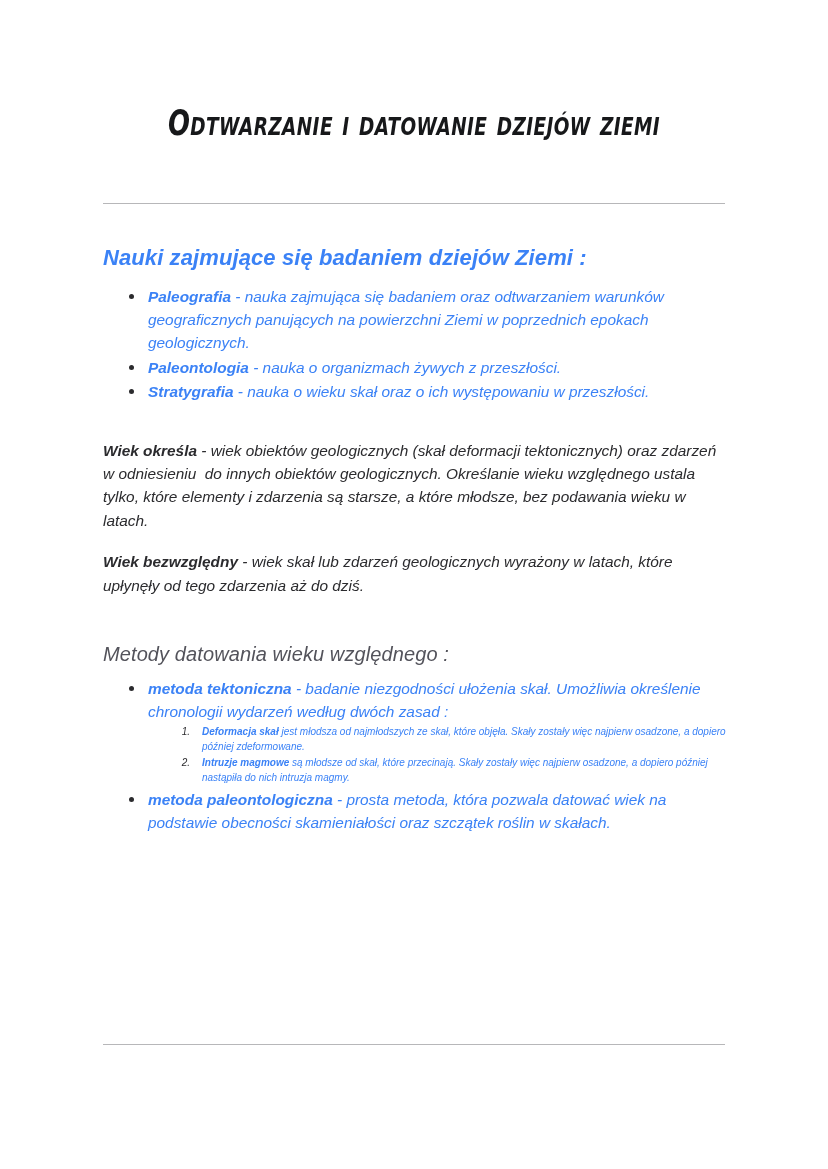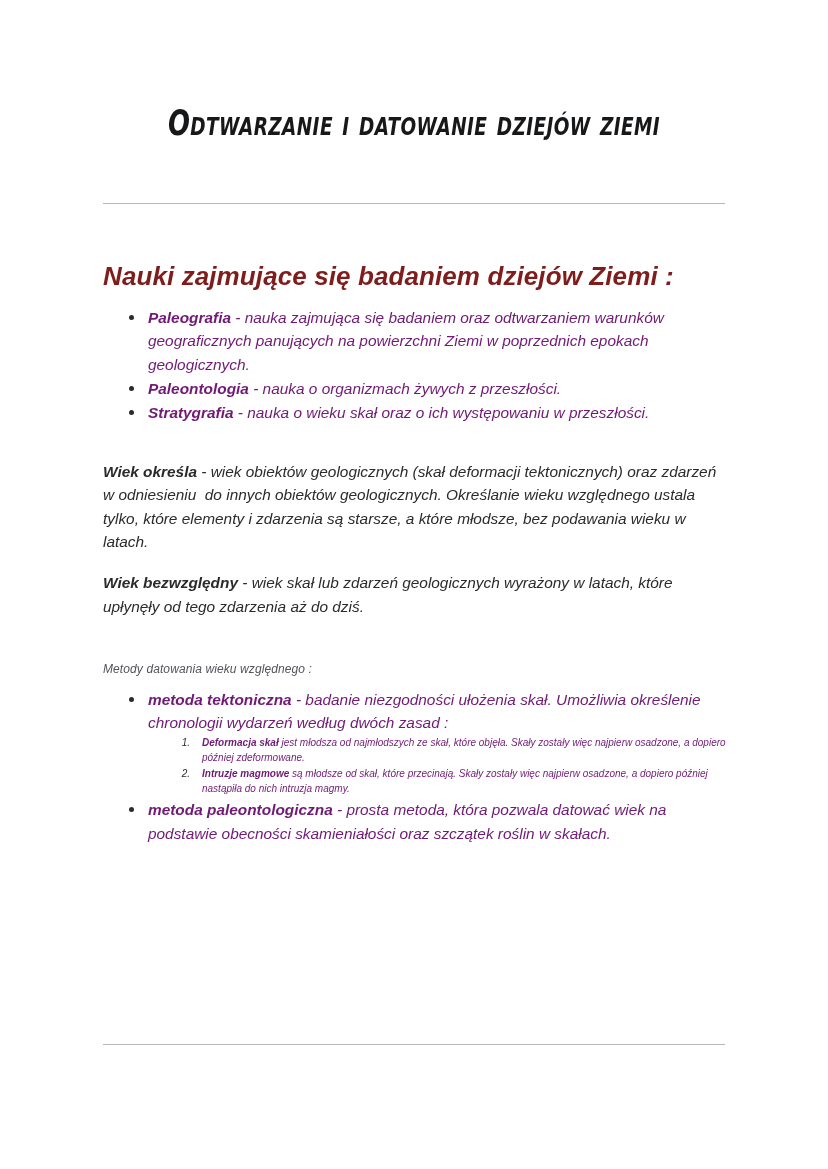--- a/index.html
+++ b/index.html
@@ -64,31 +64,31 @@
 
   
   .content {
     position: absolute;
     left: 103px;
     top: 244px;
     width: 625px;
   }
 
   .h-section {
-    margin: 16px 0 12px 0;
-    font-size: 26px;
+    margin: 0 0 12px 0;
+    font-size: 22px;
     font-weight: 700;
     line-height: 1.3;
-    color: #7f1d1d;
+    color: #3b82f6;
     letter-spacing: 0.1px;
   }
 
   .h-sub {
     margin: 0 0 10px 0;
-    font-size: 12px;
+    font-size: 20px;
     font-weight: 400;
     line-height: 1.3;
     color: #53535b;
     letter-spacing: 0.1px;
   }
 
   .para {
     margin: 0 0 18px 0;
     font-size: 15.4px;
     line-height: 1.52;
@@ -104,21 +104,21 @@
     list-style: none;
     margin: 0;
     padding: 0;
   }
   ul.bullets > li {
     position: relative;
     padding-left: 45px;
     margin: 0 0 1px 0;
     font-size: 15.4px;
     line-height: 1.52;
-    color: #701a75;
+    color: #3b82f6;
   }
   ul.bullets > li::before {
     content: "";
     position: absolute;
     left: 26px;
     top: 9px;
     width: 5px;
     height: 5px;
     border-radius: 50%;
     background: #2b2b2e;

